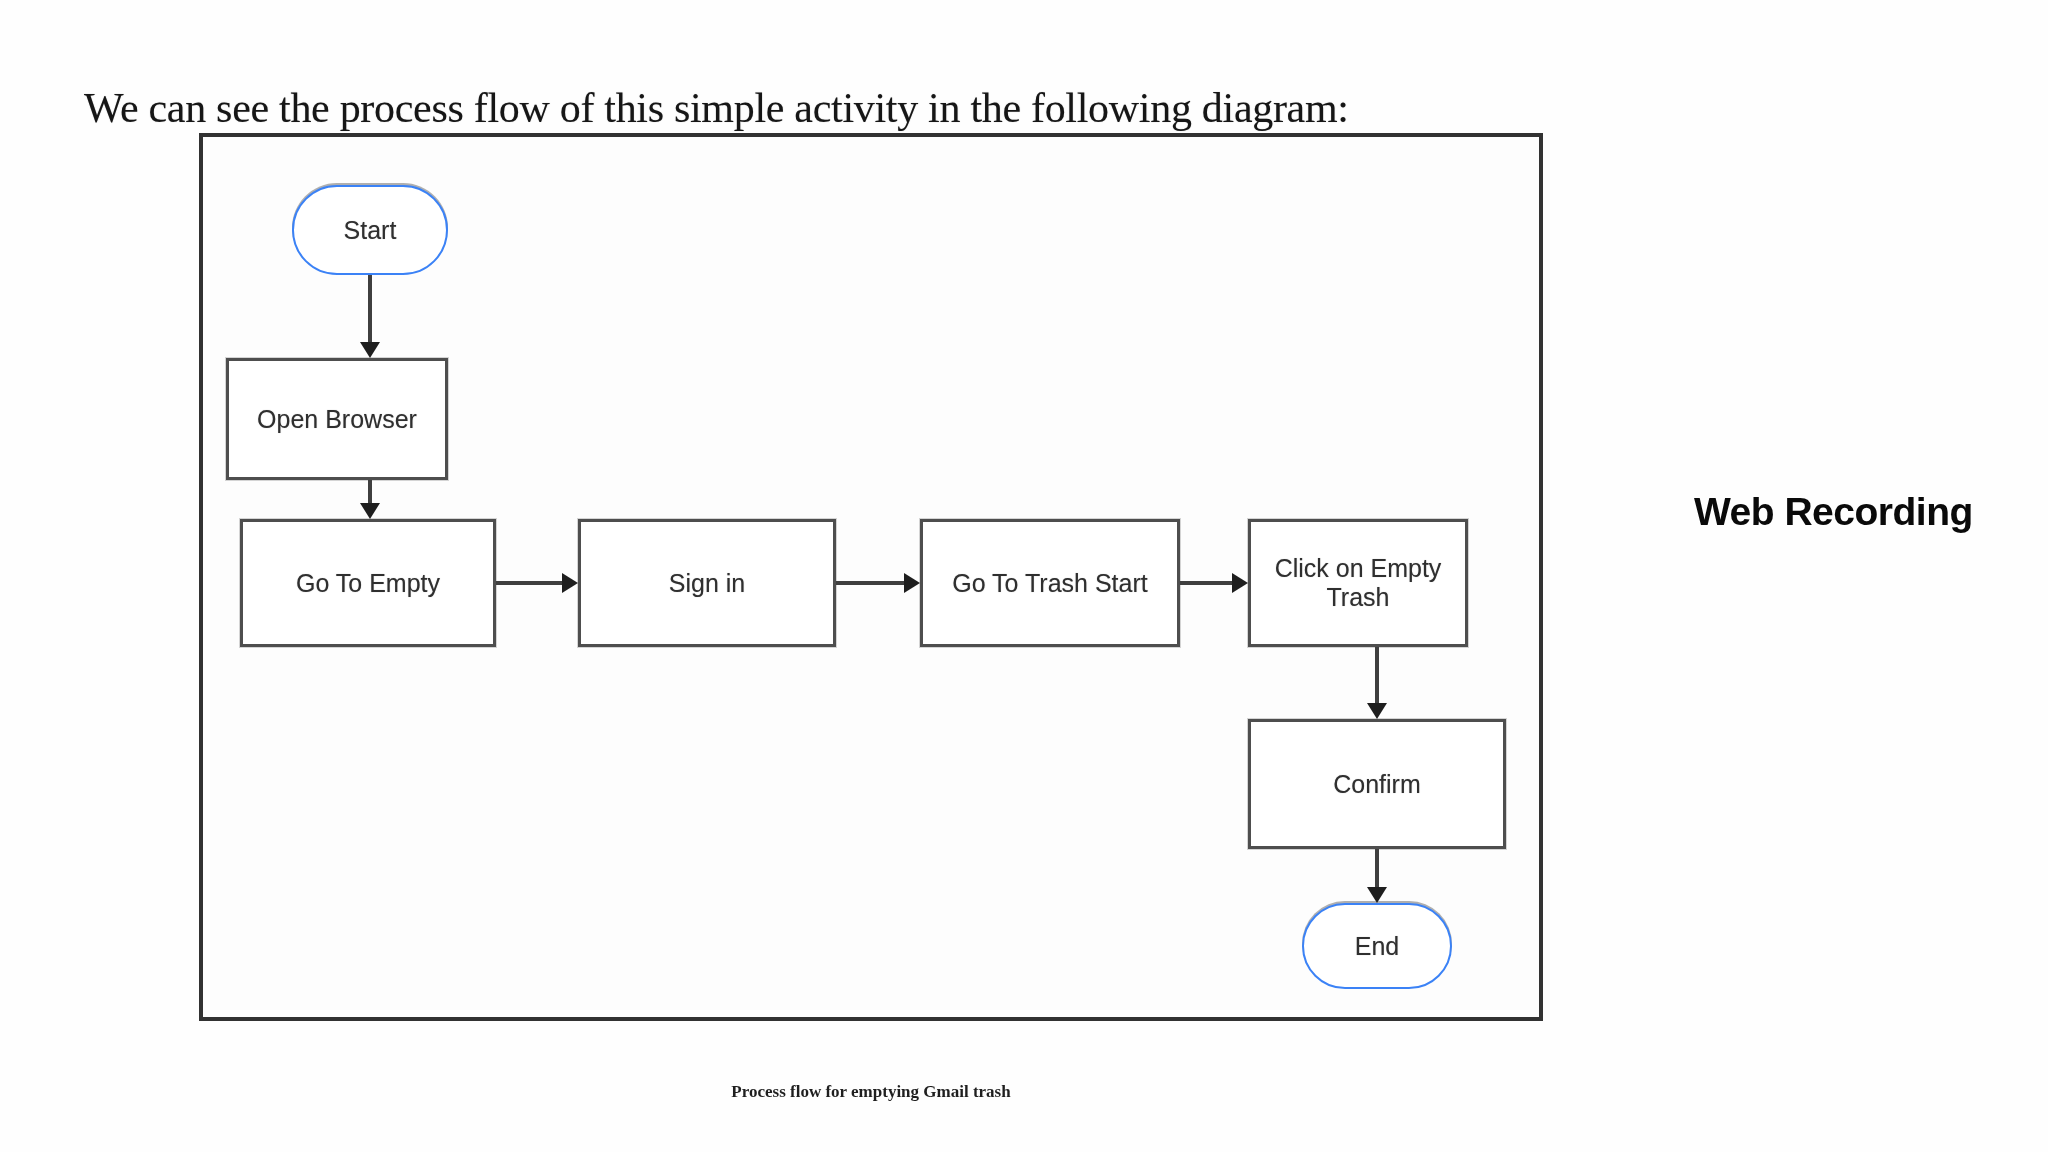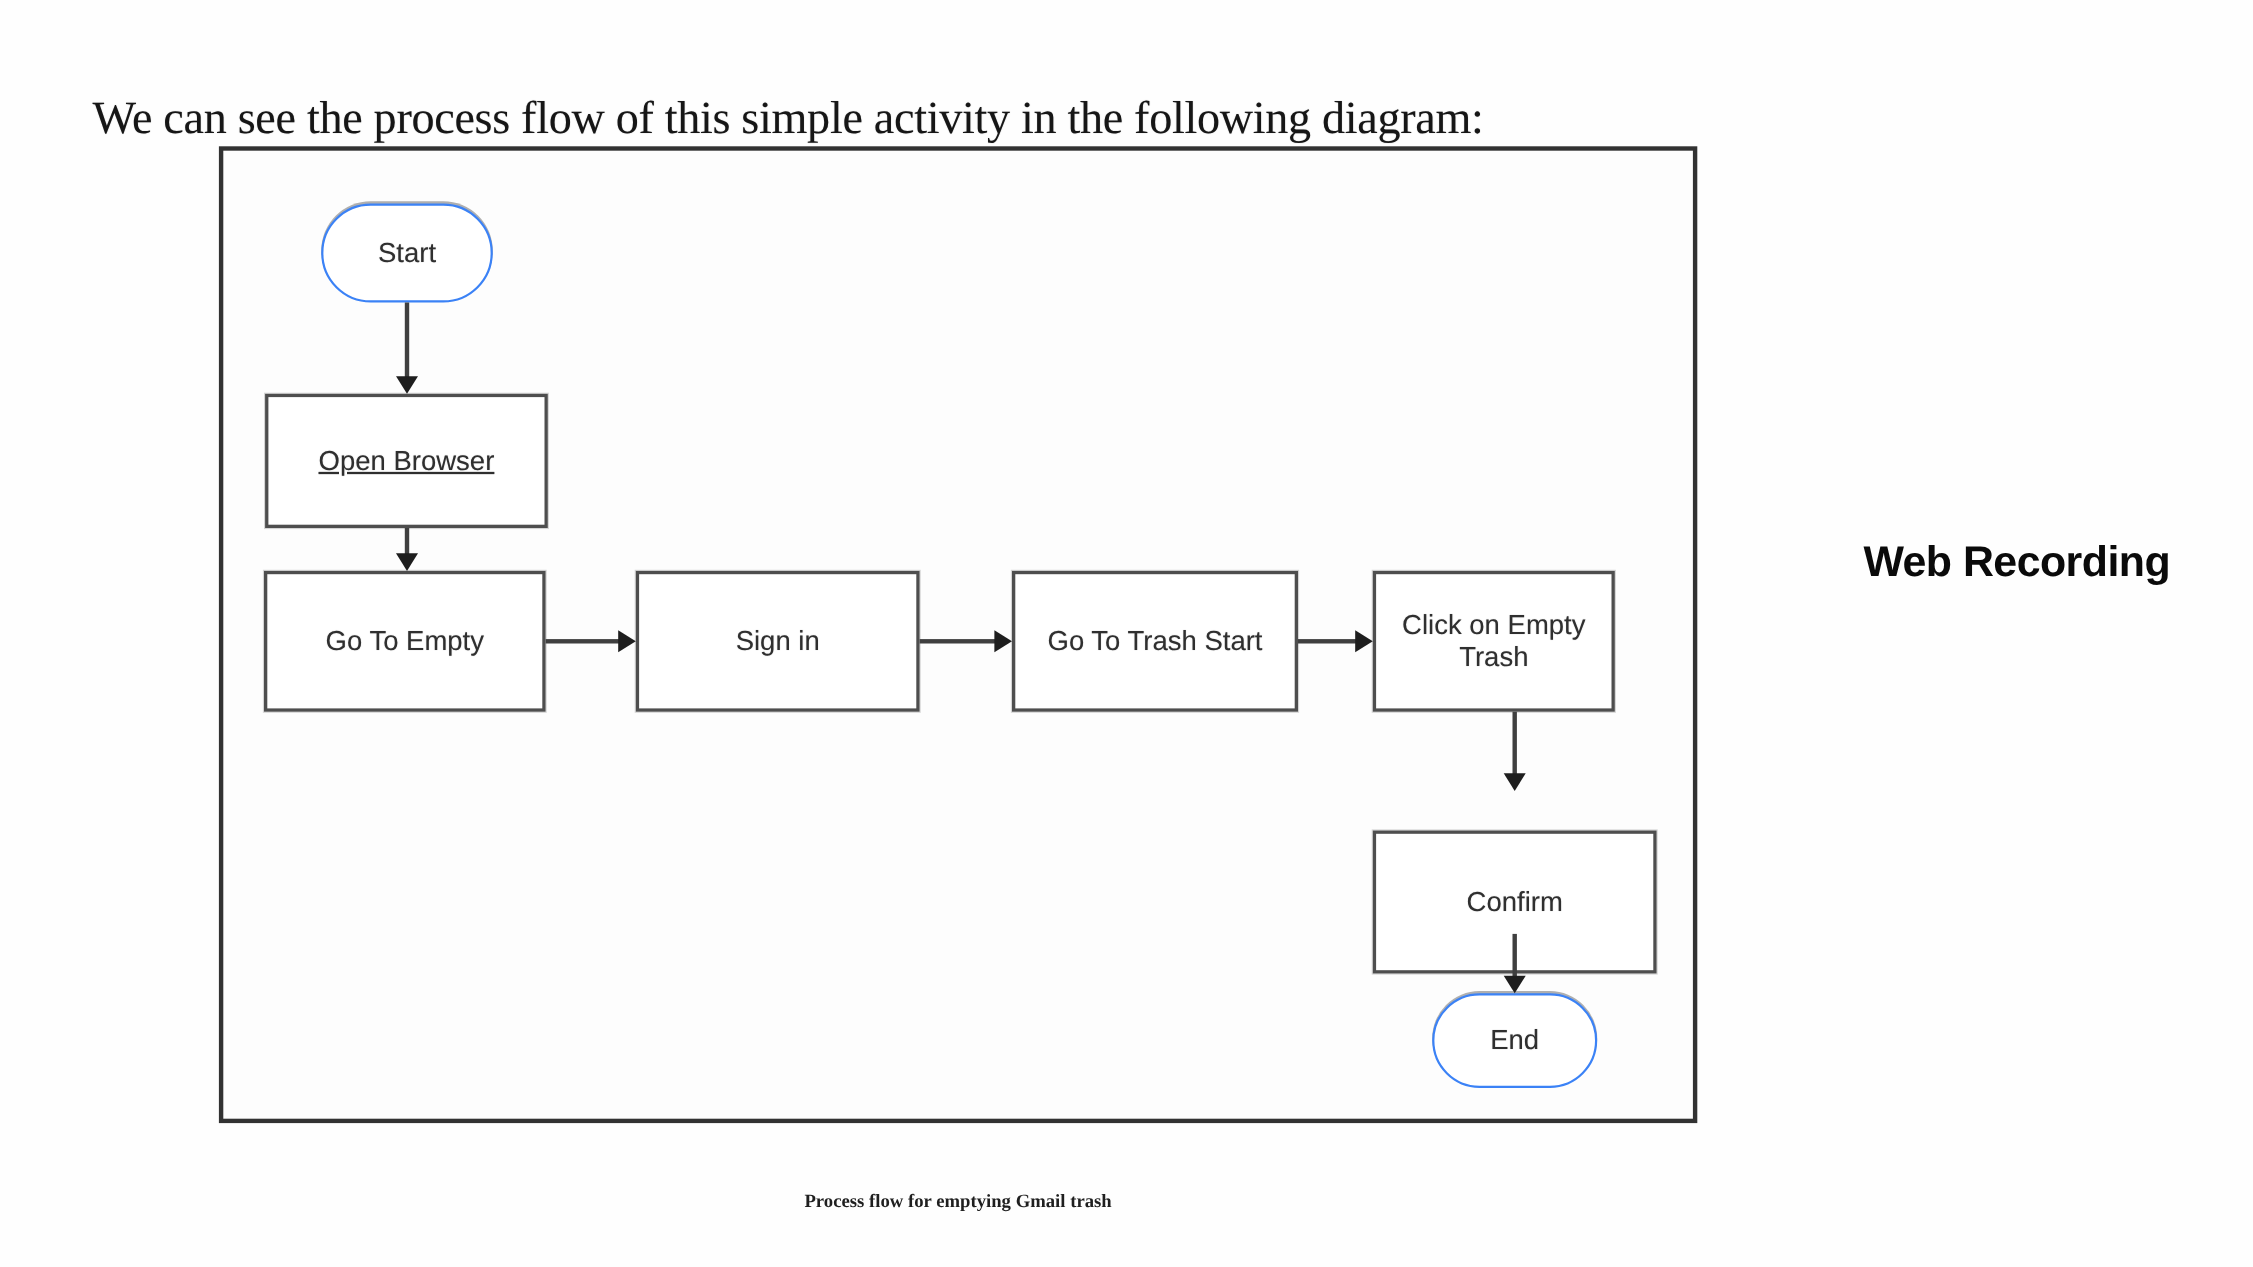--- a/index.html
+++ b/index.html
@@ -118,31 +118,31 @@
 <body>
 
 <div id="stage">
 
   <div class="intro-text scan">We can see the process flow of this simple activity in the following diagram:</div>
 
   <div class="diagram-frame"></div>
 
   <div class="node terminator scan" style="left:292px; top:185px; width:156px; height:90px;">Start</div>
 
-  <div class="node process scan" style="left:241px; top:358px; width:257px; height:122px;text-decoration:underline;">Open Browser</div>
+  <div class="node process scan" style="left:226px; top:358px; width:222px; height:122px;">Open Browser</div>
 
   <div class="node process scan" style="left:240px; top:519px; width:256px; height:128px;">Go To Empty</div>
 
   <div class="node process scan" style="left:578px; top:519px; width:258px; height:128px;">Sign in</div>
 
   <div class="node process scan" style="left:920px; top:519px; width:260px; height:128px;">Go To Trash Start</div>
 
   <div class="node process scan" style="left:1248px; top:519px; width:220px; height:128px;">Click on Empty Trash</div>
 
-  <div class="node process scan" style="left:1248px; top:719px; width:258px; height:130px;margin-top:36px;">Confirm</div>
+  <div class="node process scan" style="left:1248px; top:719px; width:258px; height:130px;">Confirm</div>
 
   <div class="node terminator scan" style="left:1302px; top:903px; width:150px; height:86px;">End</div>
 
   <div class="vline" style="left:368px; top:275px; height:70px;"></div>
   <div class="head-down" style="left:360px; top:342px;"></div>
 
   <div class="vline" style="left:368px; top:480px; height:26px;"></div>
   <div class="head-down" style="left:360px; top:503px;"></div>
 
   <div class="hline" style="left:496px; top:581px; width:68px;"></div>

